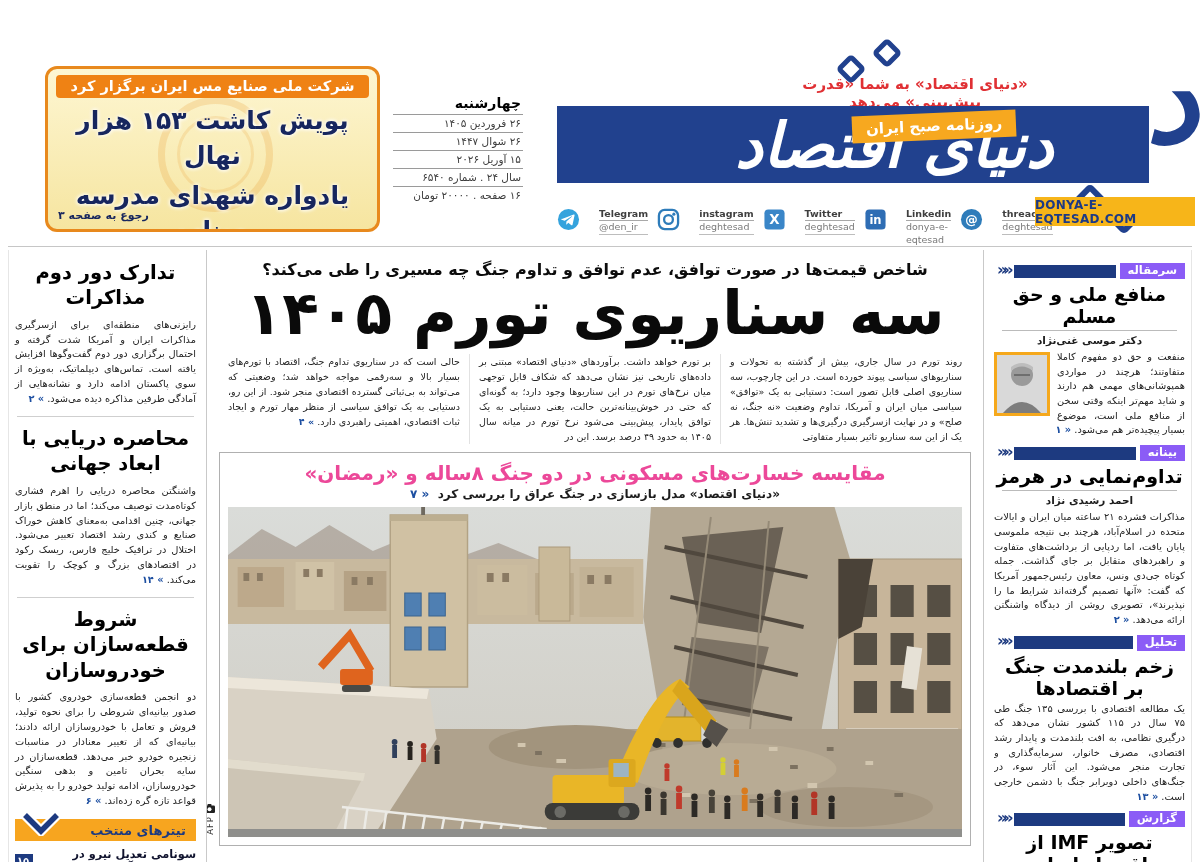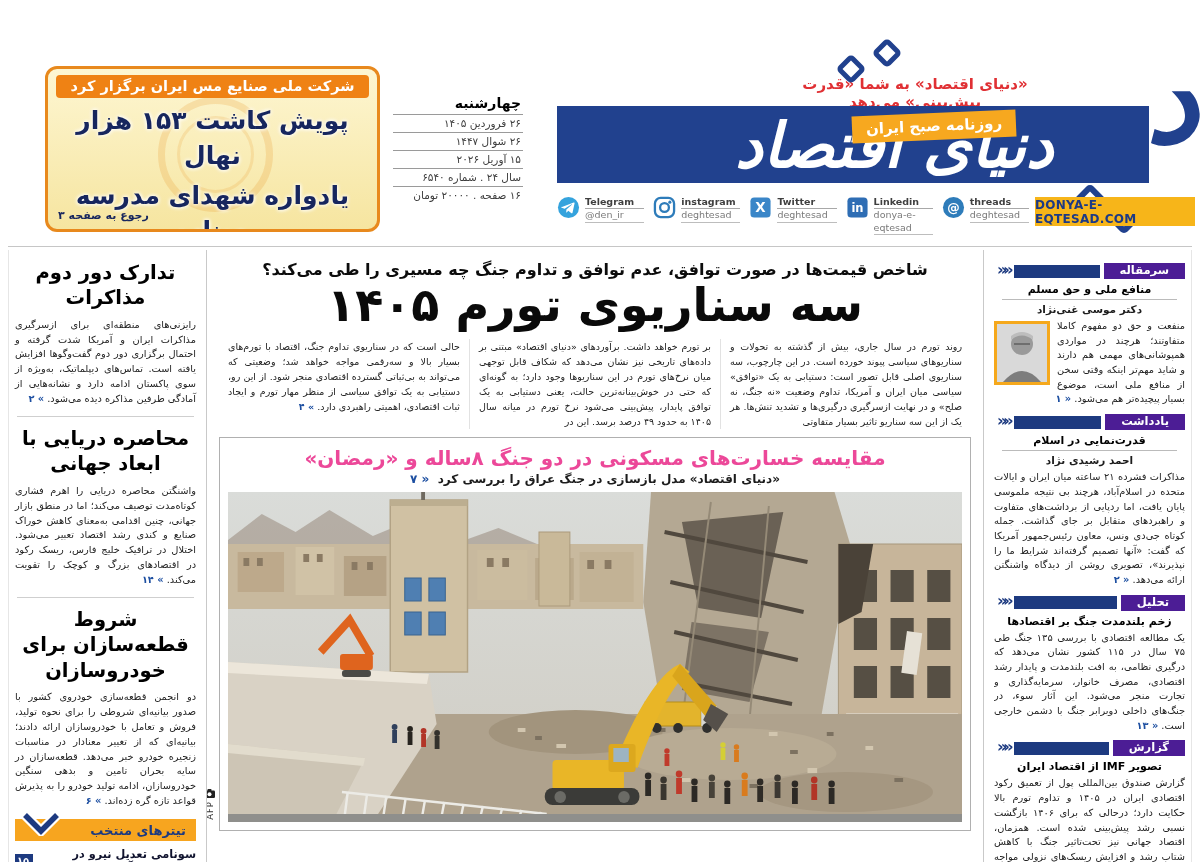--- a/index.html
+++ b/index.html
@@ -34,62 +34,62 @@
         white-space:nowrap; }
   .d-tail { position:absolute; left:1146px; top:42px; font-size:118px; line-height:1;
         color:#21418e; font-weight:bold; font-style:italic; }
   .dmd { position:absolute; border:5px solid #21418e; border-radius:5px; transform:rotate(45deg); }
   .tagline { position:absolute; left:780px; top:75px; width:270px; text-align:center;
         color:#e03034; font-weight:bold; font-size:15px; }
   .badge { position:absolute; left:852px; top:113px; transform:rotate(-2.5deg);
         background:#f7a81f; color:#fff; font-weight:bold; font-size:15px; padding:4px 14px 5px; }
 
   .socials { position:absolute; left:557px; top:196px; width:472px; display:flex; gap:9px; direction:ltr; }
-  .soc { display:flex; gap:5px; flex:1; align-items:flex-start; }
+  .soc { display:flex; gap:19px; flex:1; align-items:flex-start;margin-top:12px; }
   .soc svg { width:23px; height:23px; flex:none; }
   .soc-tx { flex:1; font-size:9.5px; line-height:1.3; color:#555; }
   .soc-name { font-weight:bold; color:#3f3f3f; border-bottom:1px solid #a8a8a8; }
   .soc-handle { color:#7a7a7a; border-bottom:1px solid #bdbdbd; }
   .site { position:absolute; left:1035px; top:197px; width:160px; height:29px; background:#f7b519;
         color:#1d3a85; font-weight:bold; font-size:12px; display:flex; align-items:center;
         justify-content:center; letter-spacing:.3px; direction:ltr; }
 
   
   .content { position:absolute; top:250px; left:8px; right:8px; bottom:5px; display:flex;
         border-left:1px solid #e6e6e6; border-right:1px solid #e6e6e6; }
   .sidebar { width:208px; padding:6px 6px 0 10px; border-left:1px solid #c9c9c9; overflow:hidden; }
   .center  { flex:1; padding:4px 12px 0; overflow:hidden; }
   .leftcol { width:198px; padding:4px 10px 0 6px; border-right:1px solid #c9c9c9; overflow:hidden; }
 
   
   .kicker { text-align:center; font-weight:bold; font-size:16px; color:#0c0c0c; margin:6px 0 2px; }
-  .headline { text-align:center; font-weight:bold; font-size:46px; line-height:1.08;
+  .headline { text-align:center; font-weight:bold; font-size:60px; line-height:1.08;
         color:#0a0a0a; margin:2px 0 8px; letter-spacing:-1px; }
   .lede { display:flex; gap:0; margin-bottom:8px; }
   .lede .col { flex:1; font-size:9.5px; line-height:1.58; text-align:justify; color:#222;
         padding:0 9px; border-left:1px solid #e2e2e2; }
   .lede .col:last-child { border-left:0; }
   .pg { color:#1d4fa1; font-weight:bold; white-space:nowrap; }
 
   .photo-frame { position:relative; border:1px solid #b0b0b0; padding:5px 8px 8px; }
   .ph-title { text-align:center; font-weight:bold; font-size:20px; color:#ec4899; margin:3px 0 2px; }
   .ph-sub { text-align:center; font-weight:bold; font-size:12px; color:#1c1c1c; margin-bottom:6px; }
   .photo-svg { display:block; width:100%; height:330px; background:#cfcdc7; }
   .credit { position:absolute; left:-16px; bottom:10px; display:flex; flex-direction:column;
         align-items:center; gap:3px; }
   .credit .t { writing-mode:vertical-rl; transform:rotate(180deg); font-size:8.5px;
         letter-spacing:1px; color:#333; }
 
   
   .secbar { display:flex; align-items:center; gap:4px; margin:7px 0 4px; }
-  .secbar .tag { background:#4c1d95; color:#fff; font-size:11.5px; font-weight:bold; padding:0 16px 2px;text-align:right; }
+  .secbar .tag { background:#8b5cf6; color:#fff; font-size:11.5px; font-weight:bold; padding:0 8px 2px;text-align:right; }
   .secbar .bar { flex:1; height:13px; background:#1d3a80; }
   .secbar .chev { color:#1d3a80; font-weight:bold; font-size:16px; letter-spacing:-4px;
         line-height:.8; padding:0 0 2px 3px; }
-  .sb-title { text-align:center; font-weight:bold; font-size:11px; color:#000; margin:1px 0 3px; }
+  .sb-title { text-align:center; font-weight:bold; font-size:19px; color:#000; margin:1px 0 3px; }
   .sb-author { text-align:center; font-weight:bold; font-size:10.5px; color:#1c1c1c;
         border-top:1px solid #bbb; margin:0 8px 4px; padding-top:3px; }
   .sb-body { font-size:9.8px; line-height:1.5; text-align:justify; color:#222; overflow:hidden; }
   .port { float:left; width:56px; height:64px; background:#f5a81c; padding:3px; margin:2px 7px 2px 0; }
   .port svg { width:100%; height:100%; display:block; }
 
   
   .lc-title { text-align:center; font-weight:bold; font-size:19.5px; line-height:1.3;
         color:#000; margin:6px 0 7px; }
   .lc-body { font-size:9.8px; line-height:1.52; text-align:justify; color:#222; }
@@ -218,25 +218,25 @@
                 <line x1="17" y1="20" x2="33" y2="20" stroke="#6e6e6e" stroke-width="2"></line>
               </svg>
             </span>
           <span>منفعت و حق دو مفهوم کاملا متفاوتند؛ هرچند در مواردی همپوشانی‌های مهمی هم دارند و شاید مهم‌تر اینکه وقتی سخن از منافع ملی است، موضوع بسیار پیچیده‌تر هم می‌شود. </span>
           <span class="pg">« ۱</span>
         </p>
       </div>
 
       <div>
         <div class="secbar">
-            <span class="tag">یادداشت</span>
+            <span class="tag">بینانه</span>
             <span class="bar"></span>
             <span class="chev">««</span>
           </div>
-        <div class="sb-title">قدرت‌نمایی در اسلام</div>
+        <div class="sb-title">تداوم‌نمایی در هرمز</div>
         <div class="sb-author">احمد رشیدی نژاد</div>
         <p class="sb-body"><span>مذاکرات فشرده ۲۱ ساعته میان ایران و ایالات متحده در اسلام‌آباد، هرچند بی نتیجه ملموسی پایان یافت، اما ردپایی از برداشت‌های متفاوت و راهبردهای متقابل بر جای گذاشت. جمله کوتاه جی‌دی ونس، معاون رئیس‌جمهور آمریکا که گفت: «آنها تصمیم گرفته‌اند شرایط ما را نپذیرند»، تصویری روشن از دیدگاه واشنگتن ارائه می‌دهد. </span> <span class="pg">« ۲</span></p>
       </div>
 
       <div>
         <div class="secbar">
             <span class="tag">تحلیل</span>
             <span class="bar"></span>
             <span class="chev">««</span>
           </div>

